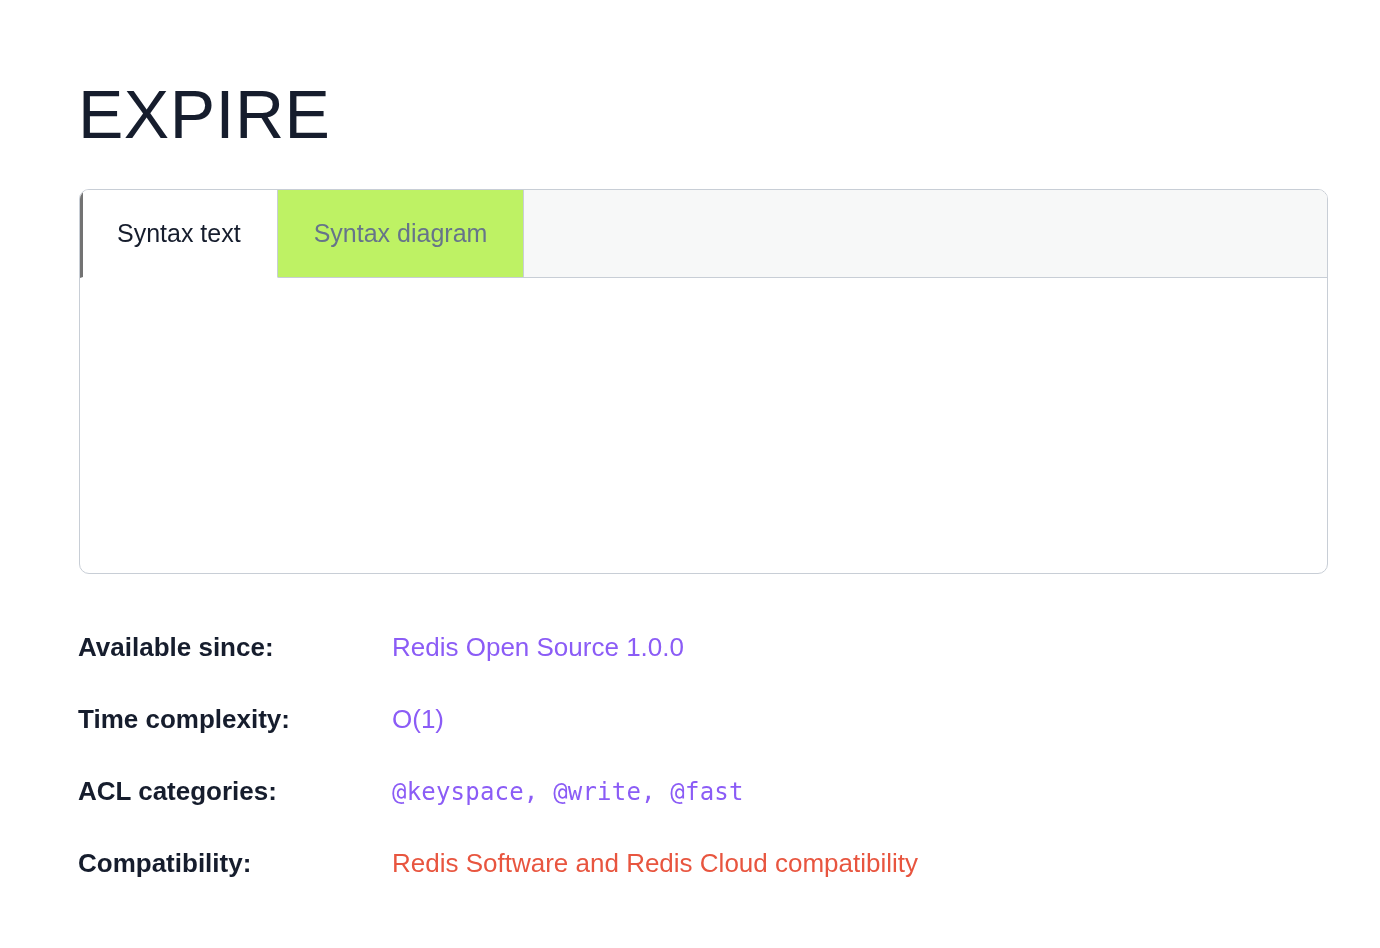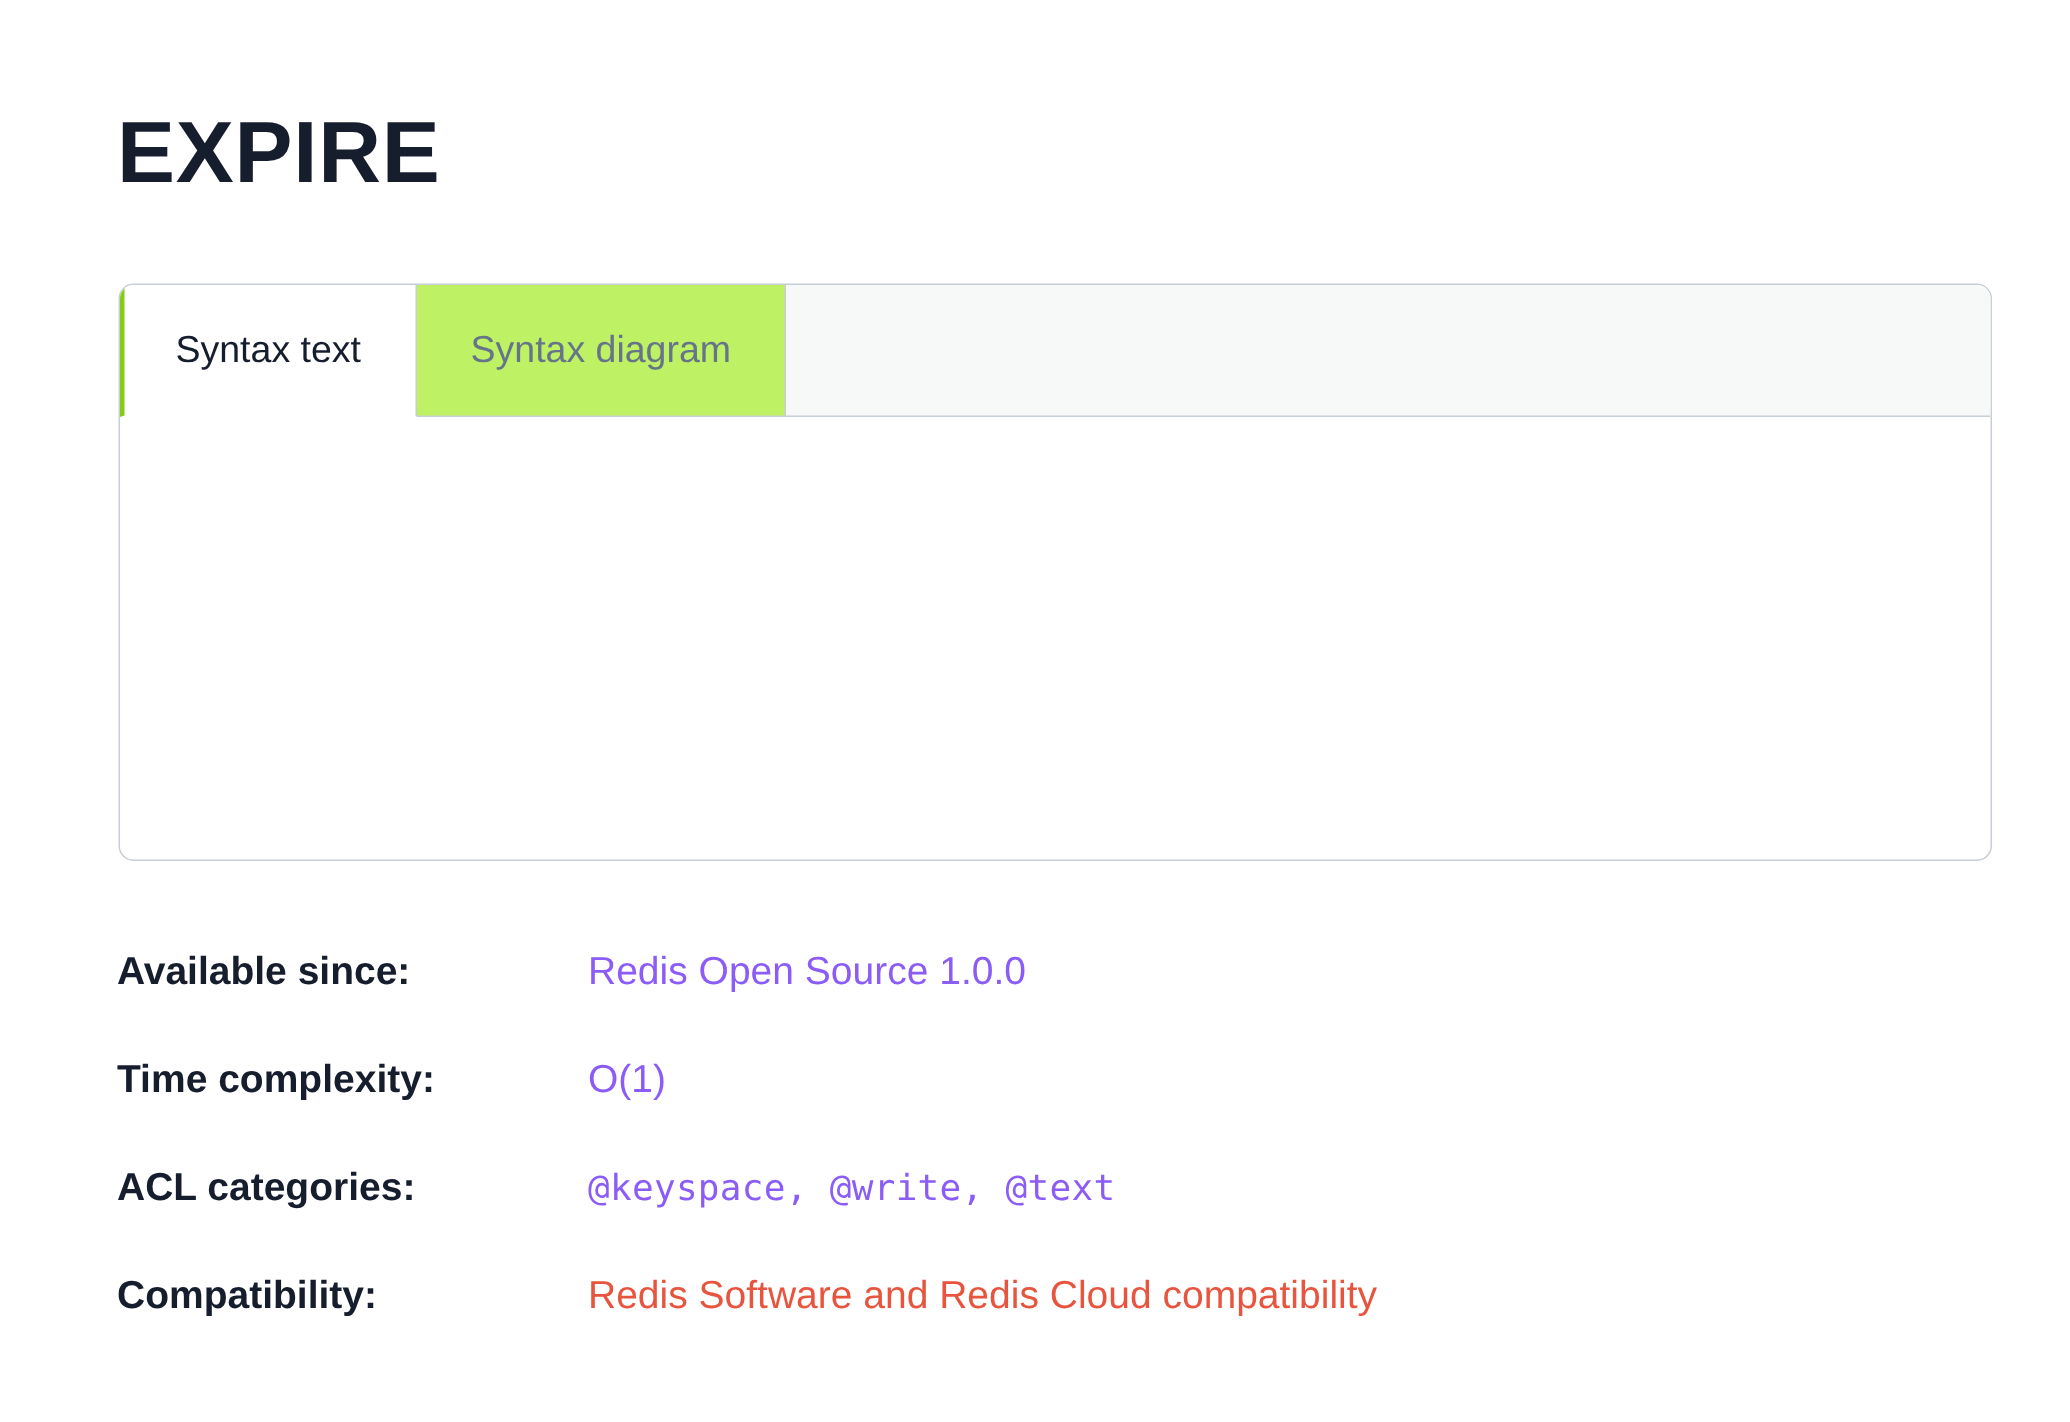--- a/index.html
+++ b/index.html
@@ -22,22 +22,22 @@
     left: 0; top: 0;
     width: 1380px;
     height: 948px;
   }
 
   
   .page-title {
     position: absolute;
     left: 78px;
     top: 33px;
-    font-size: 58px;
-    font-weight: 700;
+    font-size: 68px;
+    font-weight: 400;
     letter-spacing: 0.5px;
     line-height: 1.05;
     color: #161d2d;
     white-space: nowrap;
   }
 
   
   .syntax-card {
     position: absolute;
     left: 79px;
@@ -72,21 +72,21 @@
     border-bottom: 1px solid #c8ced6;
     white-space: nowrap;
     cursor: pointer;
     user-select: none;
   }
 
   .tab.active {
     background: #ffffff;
     color: #161d2d;
     border-bottom: 1px solid transparent;
-    border-left: 3px solid #84cc16;
+    border-left: 3px solid #737373;
     padding-left: 34px;
   }
 
   .tab-filler {
     flex: 1 1 auto;
     height: 88px;
     background: #f7f8f8;
     border-bottom: 1px solid #c8ced6;
   }
 
@@ -192,21 +192,21 @@
       <div class="meta-value">Redis Open Source 1.0.0</div>
     </div>
 
     <div class="meta-row">
       <div class="meta-label">Time complexity:</div>
       <div class="meta-value">O(1)</div>
     </div>
 
     <div class="meta-row">
       <div class="meta-label">ACL categories:</div>
-      <div class="meta-value mono">@keyspace, @write, @text</div>
+      <div class="meta-value mono">@keyspace, @write, @fast</div>
     </div>
 
     <div class="meta-row">
       <div class="meta-label">Compatibility:</div>
       <a class="meta-link">Redis Software and Redis Cloud compatibility</a>
     </div>
 
   </div>
 
 </div>

